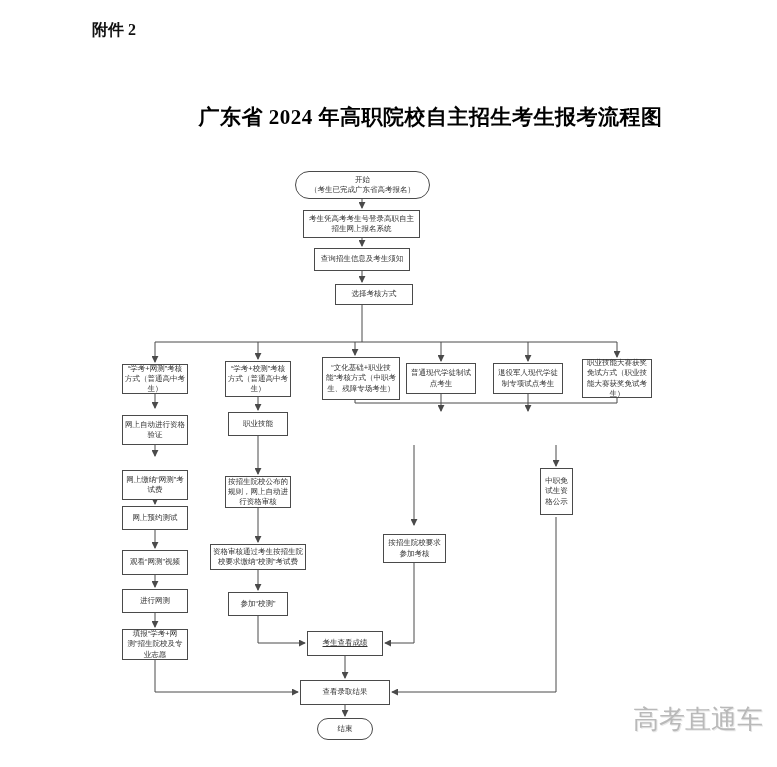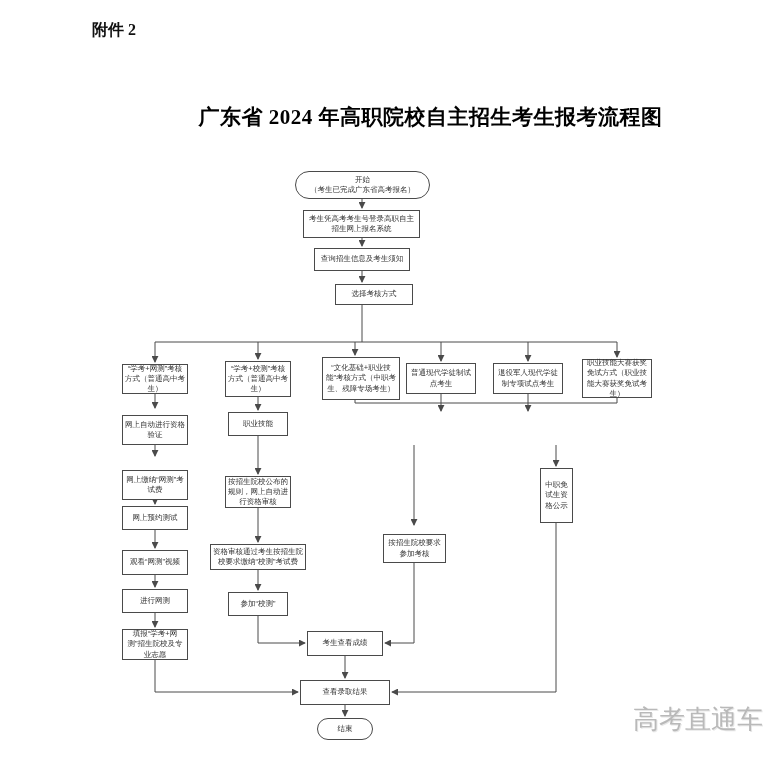--- a/index.html
+++ b/index.html
@@ -111,20 +111,20 @@
   <div class="node" style="left:122px;top:550px;width:66px;height:25px;">观看“网测”视频</div>
   <div class="node" style="left:122px;top:589px;width:66px;height:24px;">进行网测</div>
   <div class="node" style="left:122px;top:629px;width:66px;height:31px;">填报“学考+网测”招生院校及专业志愿</div>
 
   <div class="node" style="left:228px;top:412px;width:60px;height:24px;">职业技能</div>
   <div class="node" style="left:225px;top:476px;width:66px;height:32px;">按招生院校公布的规则，网上自动进行资格审核</div>
   <div class="node" style="left:210px;top:544px;width:96px;height:26px;">资格审核通过考生按招生院校要求缴纳“校测”考试费</div>
   <div class="node" style="left:228px;top:592px;width:60px;height:24px;">参加“校测”</div>
 
   <div class="node" style="left:383px;top:534px;width:63px;height:29px;">按招生院校要求参加考核</div>
-  <div class="node" style="left:540px;top:468px;width:33px;height:55px;">中职免试生资格公示</div>
+  <div class="node" style="left:540px;top:468px;width:33px;height:47px;">中职免试生资格公示</div>
 
-  <div class="node" style="left:307px;top:631px;width:76px;height:25px;">考生查看成绩</div>
+  <div class="node" style="left:307px;top:631px;width:76px;height:25px;text-decoration:underline;">考生查看成绩</div>
   <div class="node" style="left:300px;top:680px;width:90px;height:25px;">查看录取结果</div>
   <div class="node stadium" style="left:317px;top:718px;width:56px;height:22px;border-radius:11px;">结束</div>
 
   <div id="watermark">高考直通车</div>
 </div>
 
 </body></html>

